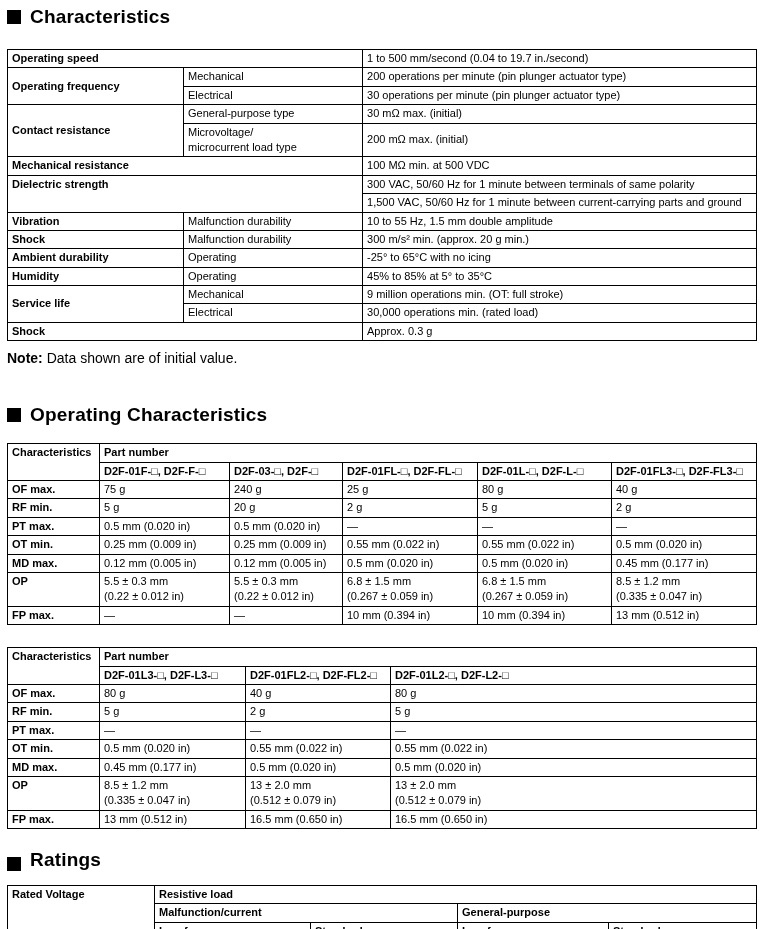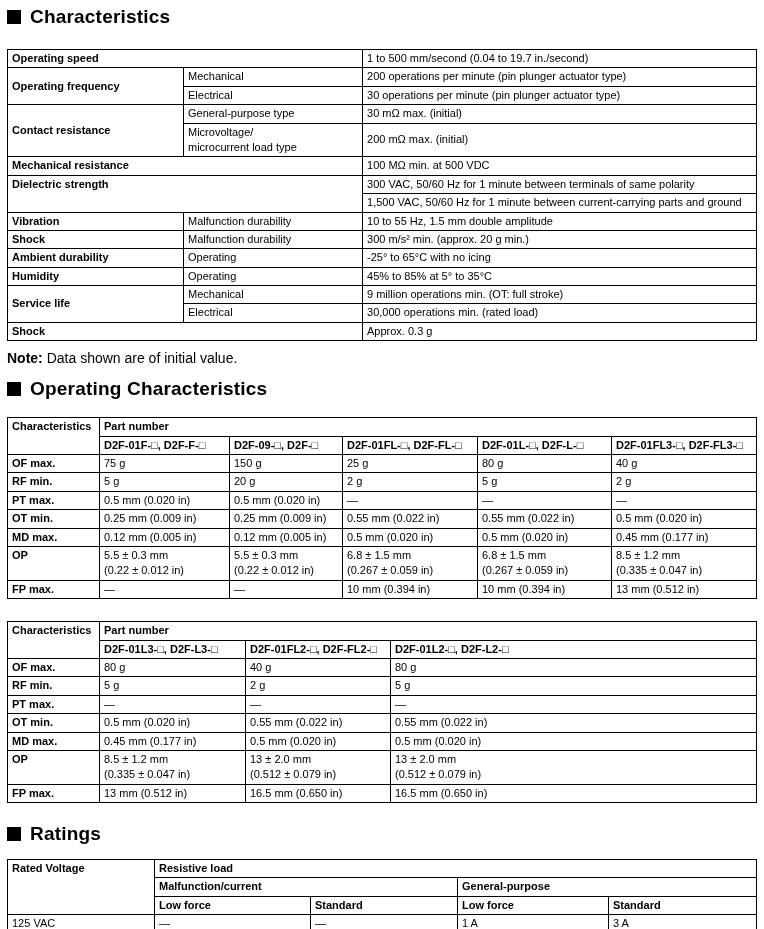--- a/index.html
+++ b/index.html
@@ -38,24 +38,24 @@
     vertical-align: middle;
     text-align: left;
     white-space: pre-line;
     overflow: hidden;
   }
   .b { font-weight: bold; }
   .vtop { vertical-align: top !important; }
   .ph { font-size: 10.5px; white-space: nowrap !important; }
   .note { font-size: 14px; margin-top: 9px; }
   .t1 { margin-top: 21px; }
-  #h-operating { margin-top: 12px; }
+  #h-operating { margin-top: 38px; }
   .opa { margin-top: 17px; }
   .opb { margin-top: 22px; width: 528px; }
-  #h-ratings { margin-top: 20px; }
+  #h-ratings { margin-top: 20px; align-items: flex-end; }
   .rt { margin-top: 14px; }
 </style>
 </head>
 <body>
 
 <div>
 
   <h2 class="section-heading" id="h-characteristics">
     <span class="sq"></span>
     <span>Characteristics</span>
@@ -154,29 +154,29 @@
         <col style="width:134px">
         <col>
       </colgroup>
     <tbody>
       <tr>
         <td class="b vtop" rowspan="2">Characteristics</td>
         <td class="b" colspan="5">Part number</td>
       </tr>
       <tr>
         <td class="b ph">D2F-01F-□, D2F-F-□</td>
-        <td class="b ph">D2F-09-□, D2F-□</td>
+        <td class="b ph">D2F-03-□, D2F-□</td>
         <td class="b ph">D2F-01FL-□, D2F-FL-□</td>
         <td class="b ph">D2F-01L-□, D2F-L-□</td>
         <td class="b ph">D2F-01FL3-□, D2F-FL3-□</td>
       </tr>
       <tr>
         <td class="b">OF max.</td>
         <td>75 g</td>
-        <td>150 g</td>
+        <td>240 g</td>
         <td>25 g</td>
         <td>80 g</td>
         <td>40 g</td>
       </tr>
       <tr>
         <td class="b">RF min.</td>
         <td>5 g</td>
         <td>20 g</td>
         <td>2 g</td>
         <td>5 g</td>

